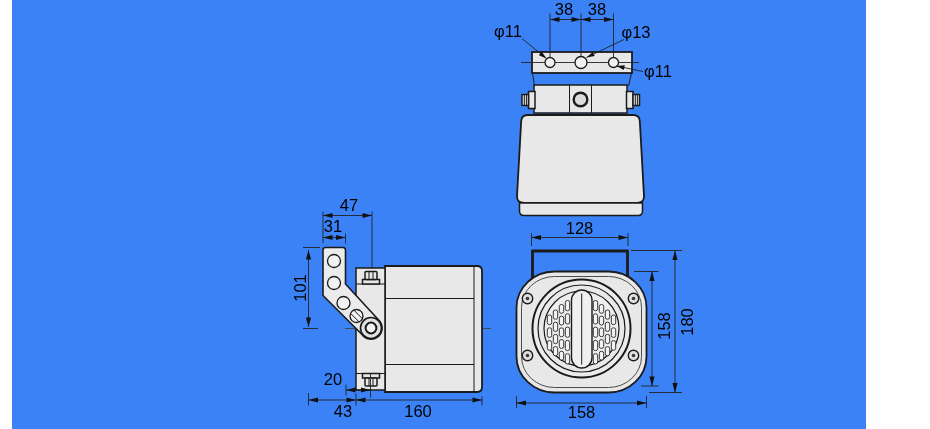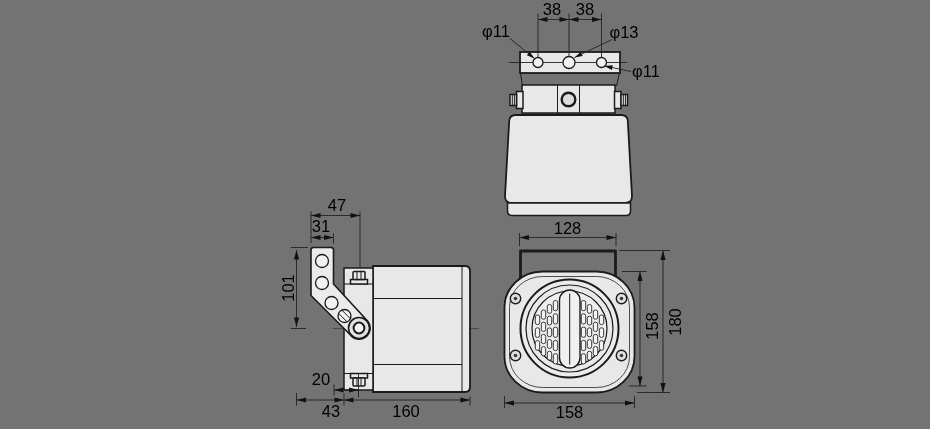--- a/index.html
+++ b/index.html
@@ -1,17 +1,17 @@
 <!DOCTYPE html>
 <html><head>
 <meta charset="utf-8">
 <style>
   html,body{margin:0;padding:0;background:#fff;}
-  .stage{position:relative;width:930px;height:429px;background:#737373;overflow:hidden;
-         font-family:"Liberation Sans",sans-serif;}
+  .stage{position:relative;width:854px;height:429px;background:#3b82f6;overflow:hidden;
+         font-family:"Liberation Sans",sans-serif;margin-left:12px;}
   svg text{font-family:"Liberation Sans",sans-serif;font-size:16.5px;fill:#000;}
   .outline{fill:#e8e8e8;stroke:#1b1b1b;stroke-width:1.8;}
   .outline2{fill:#e8e8e8;stroke:#1b1b1b;stroke-width:1.5;}
   .bracketfill{fill:#ebebeb;stroke:#1b1b1b;stroke-width:1.6;}
   .thin{fill:none;stroke:#1b1b1b;stroke-width:1;}
   .dim{fill:none;stroke:#222;stroke-width:0.9;}
   .dimA{fill:none;stroke:#222;stroke-width:0.9;marker-start:url(#as);marker-end:url(#ae);}
   .lead{fill:none;stroke:#222;stroke-width:0.9;marker-end:url(#ael);}
   .cl{fill:none;stroke:#444;stroke-width:0.9;stroke-dasharray:13 3.5 3 3.5;}
   .hole{fill:#f2f2f2;stroke:#1b1b1b;stroke-width:1.3;}

